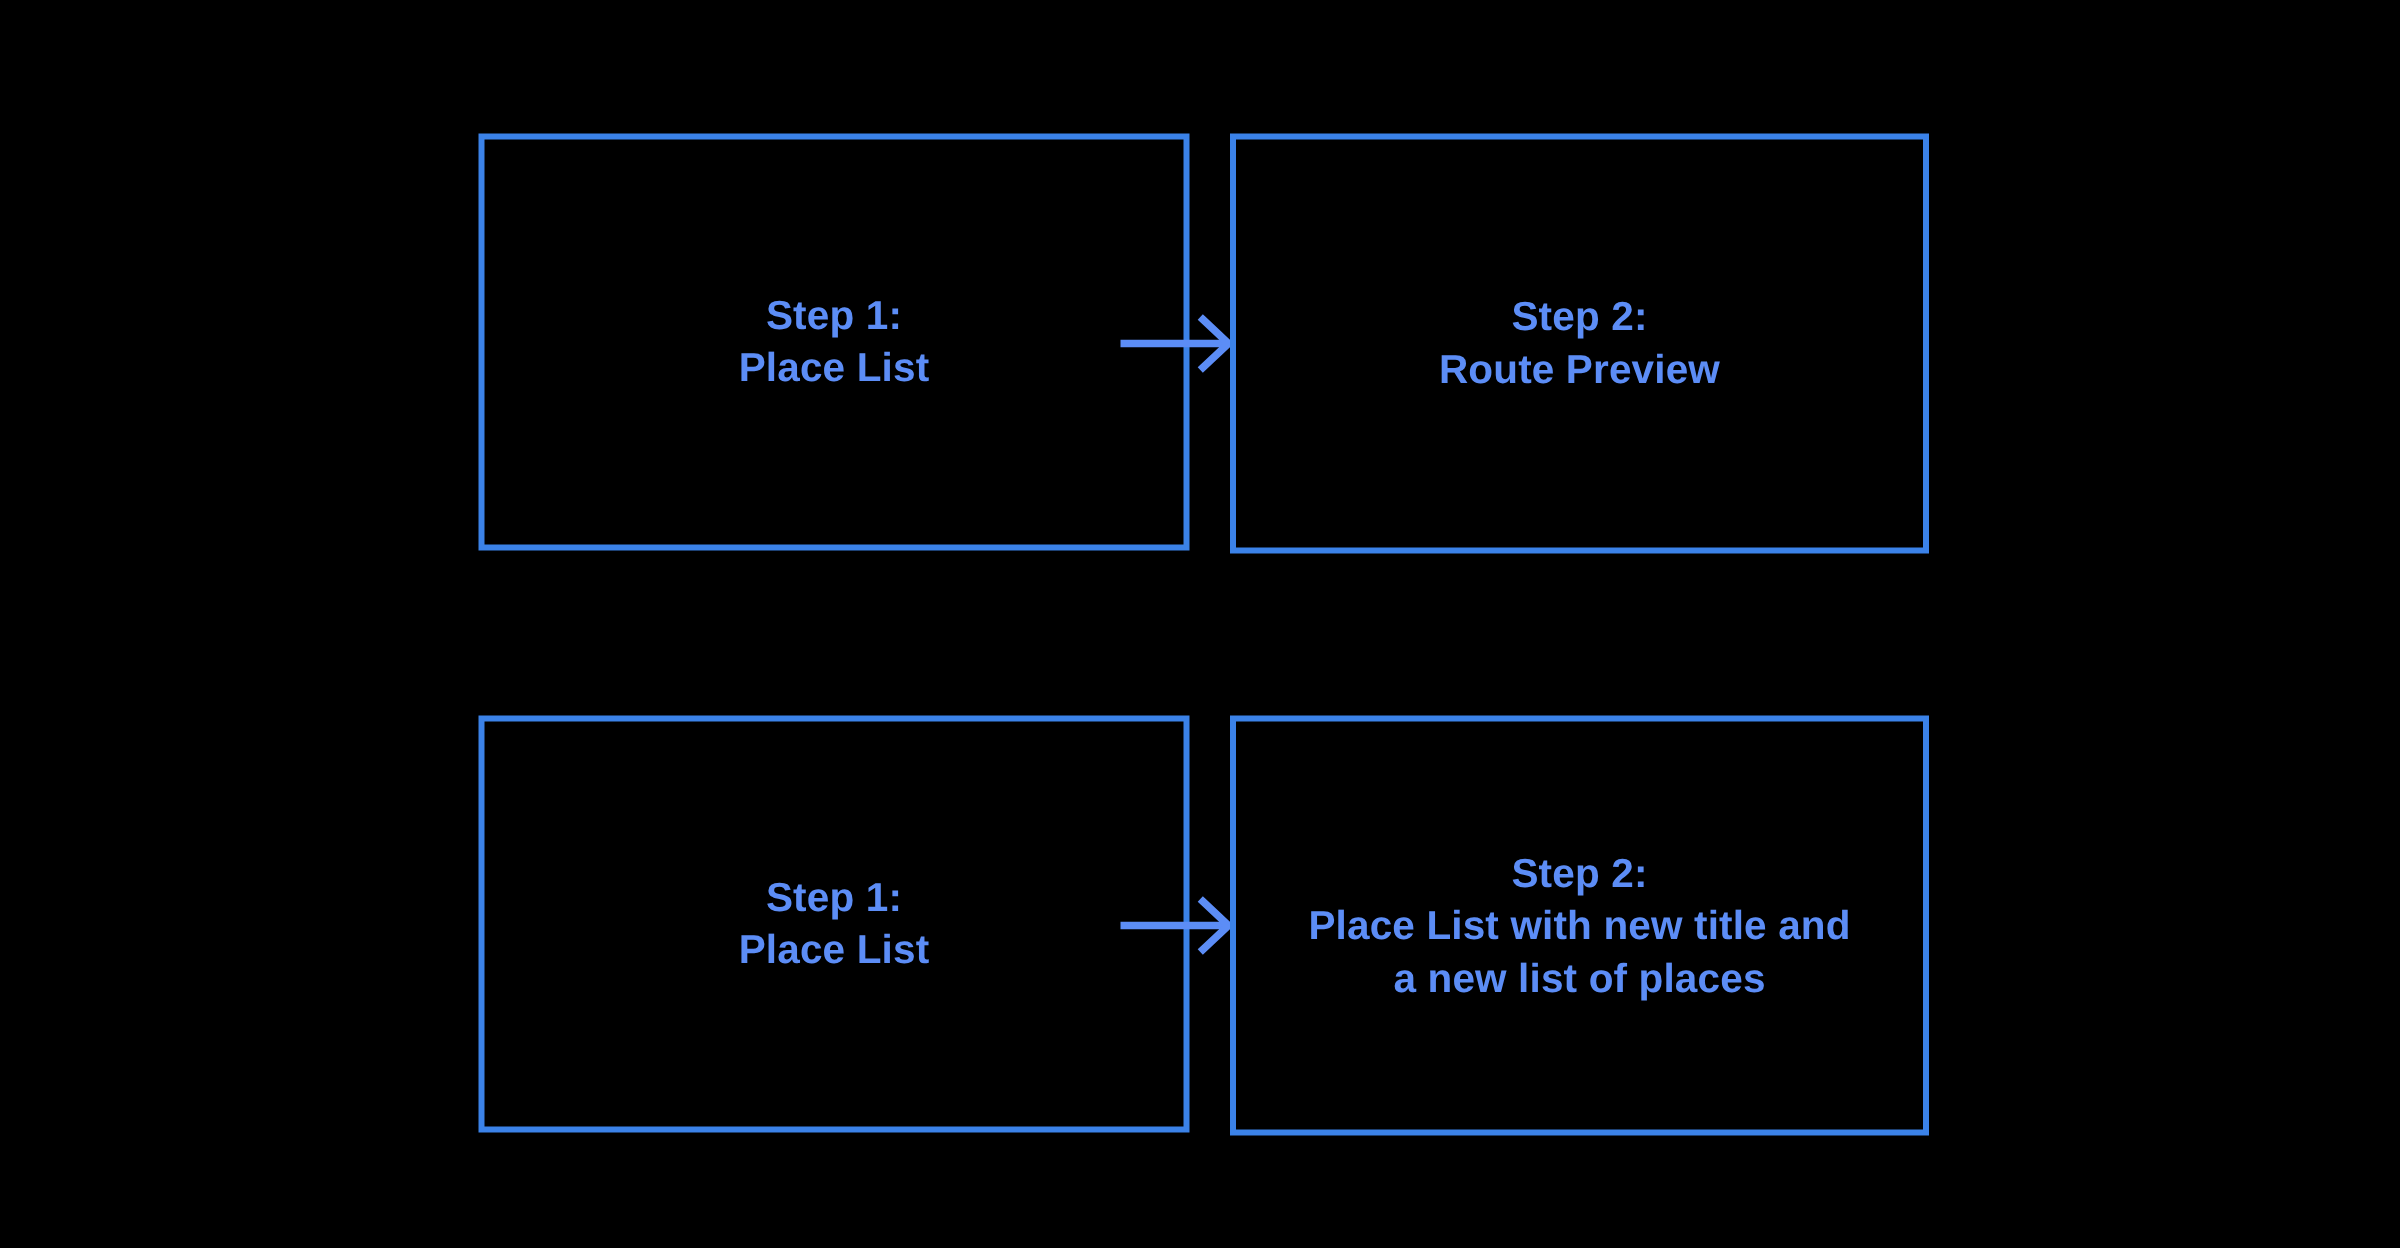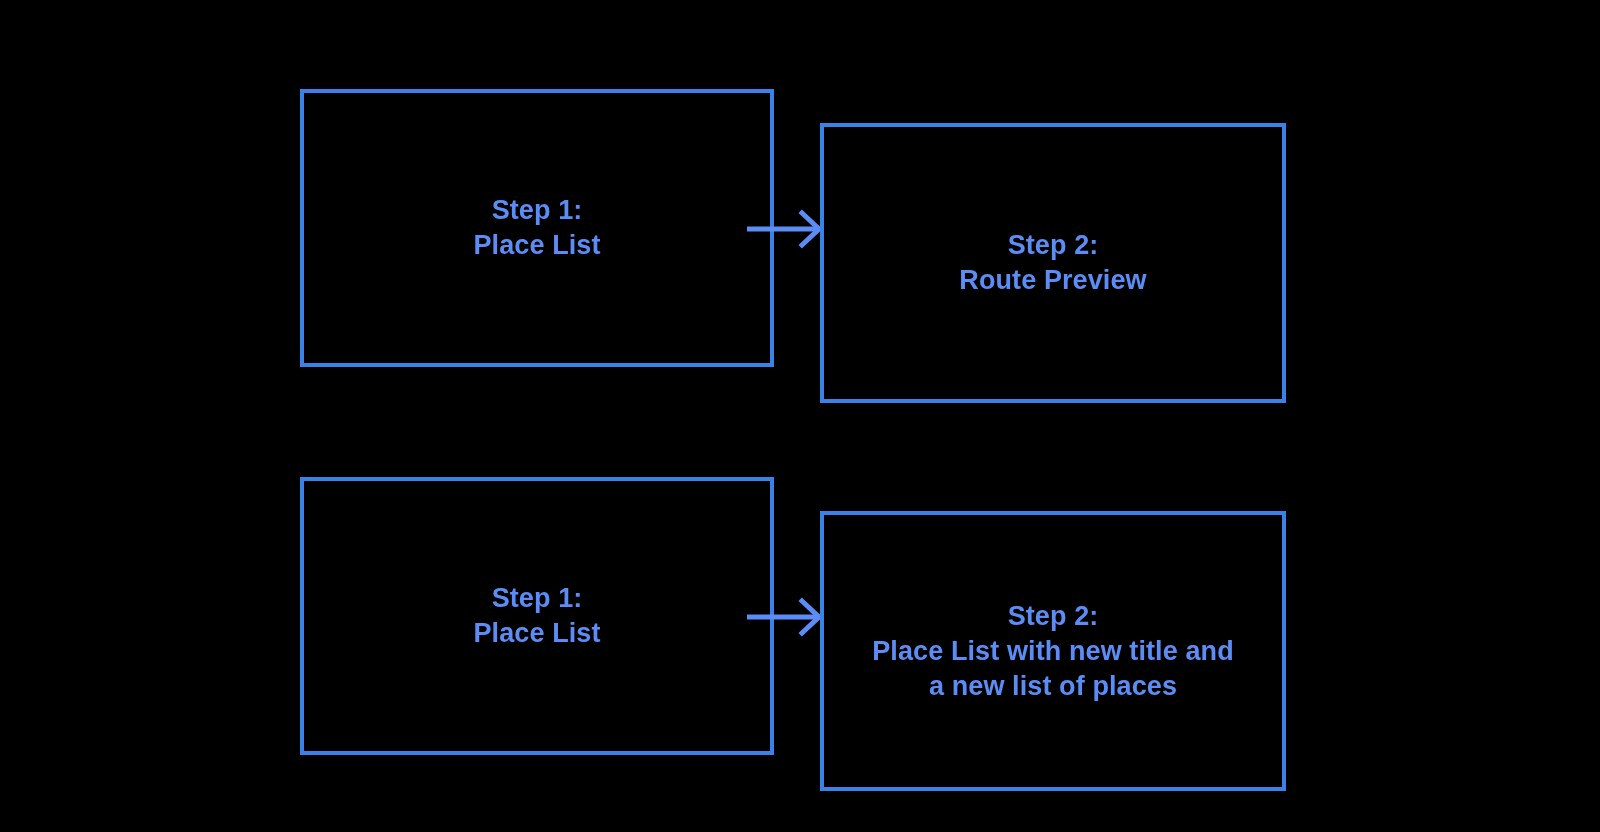--- a/index.html
+++ b/index.html
@@ -36,31 +36,30 @@
     position: absolute;
     box-sizing: border-box;
     border: 4px solid #3b82e8;
     background: transparent;
     display: flex;
     align-items: center;
     justify-content: center;
     text-align: center;
   }
   .step-box.left {
-    left: 300px;
+    left: 319px;
     top: 11px;
     width: 474px;
     height: 278px;
   }
   .step-box.right {
     left: 820px;
     top: 11px;
     width: 466px;
     height: 280px;
-    margin-top: 34px;
   }
 
   .step-label {
     color: #5c8df6;
     font-size: 27px;
     font-weight: bold;
     line-height: 35px;
     letter-spacing: 0.1px;
     white-space: pre-line;
     padding: 0 10px;

